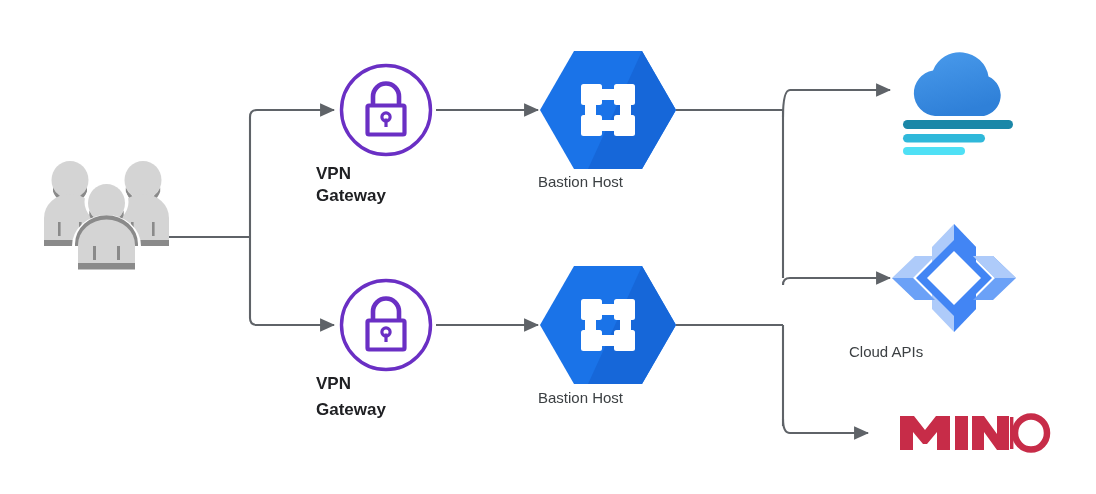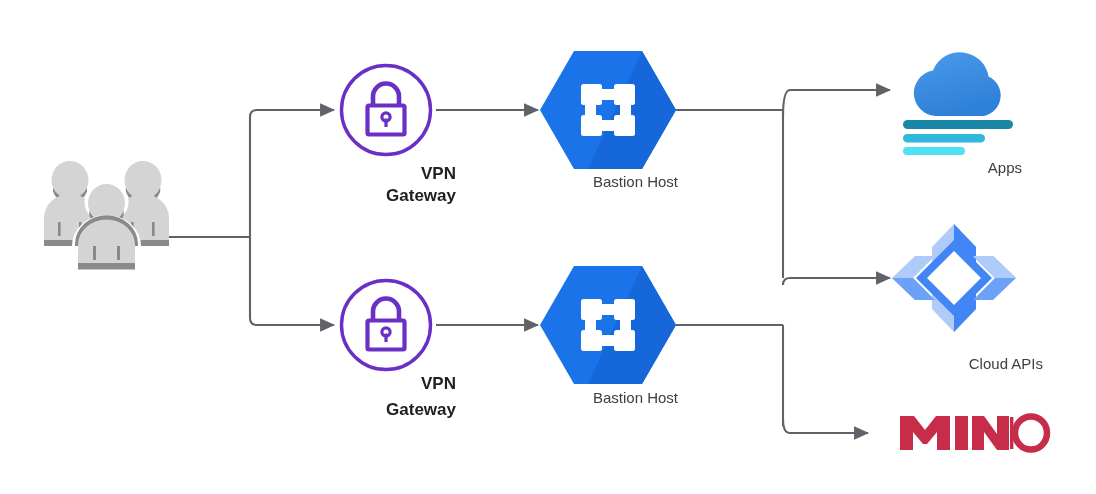--- a/index.html
+++ b/index.html
@@ -22,21 +22,21 @@
     left: 0;
     top: 0;
     width: 1096px;
     height: 494px;
   }
   .node {
     position: absolute;
   }
   .node-label {
     position: absolute;
-    text-align: right;
+    text-align: left;
     color: #3c4043;
     white-space: pre;
     line-height: 1.18;
   }
   .label-bold {
     font-weight: bold;
     font-size: 17px;
     color: #202124;
   }
   .label-reg {
@@ -192,42 +192,41 @@
       </defs>
       <path d="M 40 82
                a 23 23 0 0 1 -2 -45.6
                a 29 29 0 0 1 55.5 6
                a 21 21 0 0 1 -4.5 39.6 z" fill="url(#cloudg)"></path>
       <rect x="8" y="86" width="110" height="9" rx="4.5" fill="#1b87a8"></rect>
       <rect x="8" y="100" width="82" height="8.5" rx="4.25" fill="#2fb8da"></rect>
       <rect x="8" y="113" width="62" height="8" rx="4" fill="#4fe0f5"></rect>
     </svg>
   </div>
-  <div class="node-label label-reg" style="left:888px; top:159px; width:134px;">Apps</div>
 
   <div class="node" style="left:890px; top:222px; width:128px; height:112px;">
     <svg width="128" height="112" viewBox="0 0 128 112">
 
       <polygon points="64,2 86,25 86,45 64,23 42,45 42,25" fill="#aecbfa"></polygon>
       <polygon points="64,2 86,25 86,45 64,23" fill="#4285f4"></polygon>
 
       <polygon points="64,110 42,87 42,67 64,89 86,67 86,87" fill="#aecbfa"></polygon>
       <polygon points="64,110 86,87 86,67 64,89" fill="#4285f4"></polygon>
 
       <polygon points="2,56 25,34 45,34 23,56 45,78 25,78" fill="#aecbfa"></polygon>
       <polygon points="2,56 25,78 45,78 23,56" fill="#6ba1f7"></polygon>
 
       <polygon points="126,56 103,34 83,34 105,56 83,78 103,78" fill="#6ba1f7"></polygon>
       <polygon points="126,56 103,34 83,34 105,56" fill="#aecbfa"></polygon>
 
       <polygon points="64,18 102,56 64,94 26,56" fill="#4285f4"></polygon>
       <polygon points="64,29 91,56 64,83 37,56" fill="#ffffff"></polygon>
     </svg>
   </div>
-  <div class="node-label label-reg" style="left:909px; top:343px; width:134px;margin-top:12px;">Cloud APIs</div>
+  <div class="node-label label-reg" style="left:849px; top:343px; width:134px;">Cloud APIs</div>
 
   <div class="node" style="left:898px; top:412px; width:118px; height:42px;">
     <svg width="118" height="42" viewBox="0 0 118 42">
       <g fill="#c72c48">
 
         <polygon points="2,4 16,4 27,18 38,4 52,4 52,38 39,38 39,20 29,32 25,32 15,20 15,38 2,38"></polygon>
 
         <rect x="57" y="4" width="13" height="34"></rect>
 
         <polygon points="74,4 86,4 99,22 99,4 111,4 111,38 99,38 86,20 86,38 74,38"></polygon>

